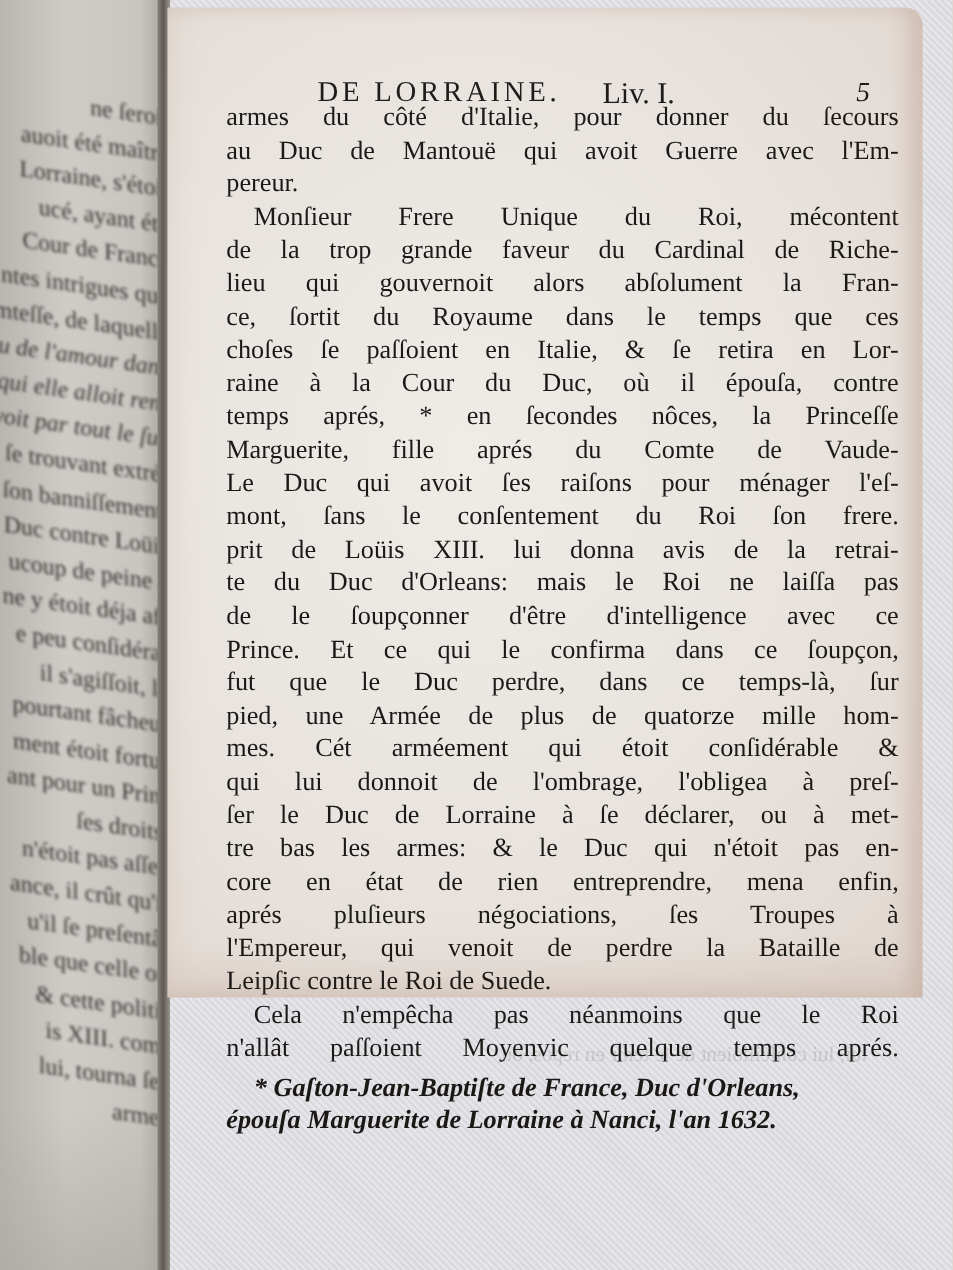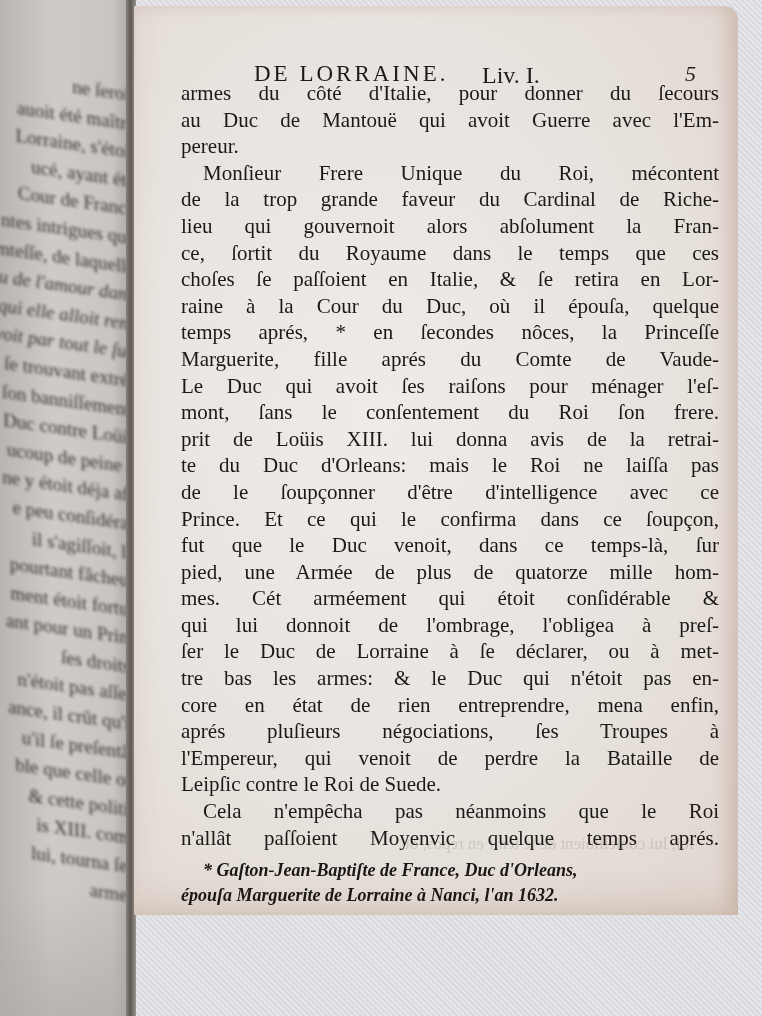--- a/index.html
+++ b/index.html
@@ -31,21 +31,21 @@
   .left-bottom-shade {
     position: absolute; left: 0; bottom: 0; width: 132px; height: 130px;
     background: linear-gradient(180deg, rgba(180,176,170,0) 0%, rgba(170,166,160,0.6) 100%);
   }
   .gutter {
     position: absolute; left: 126px; top: 0; width: 10px; height: 1016px;
     background: linear-gradient(90deg, #8a8480 0%, #5e5954 45%, #9a948e 100%);
   }
   
   .right-page {
-    position: absolute; left: 134px; top: 6px; width: 604px; height: 909px;
+    position: absolute; left: 134px; top: 6px; width: 604px; height: 792px;
     background: radial-gradient(ellipse at 40% 45%, #efebe7 0%, #e8e3de 55%, #e0d6cf 100%);
     border-top-right-radius: 14px;
     box-shadow: inset -10px 0 14px rgba(170,130,110,0.25), inset 0 -20px 30px rgba(180,150,130,0.2);
   }
   .running-head {
     position: absolute; top: 55px; left: 120px; right: 42px; height: 26px;
     color: #1e1b19;
   }
   .rh-title {
     position: absolute; left: 0; top: 0;
@@ -67,21 +67,21 @@
   .line.indent { padding-left: 22px; }
   .bottom-row {
     position: absolute; left: 47px; top: 807px; width: 538px; height: 26px;
     color: #1c1917; font-size: 21px;
   }
   .signature { position: absolute; left: 228px; top: 0; }
   .catchword { position: absolute; right: 0; top: 0; }
   .footnote {
     position: absolute; left: 47px; top: 852px; width: 548px;
     color: #1a1715; font-style: italic; font-weight: bold;
-    font-size: 18px; line-height: 25px;
+    font-size: 21px; line-height: 25px;
   }
   .fn-line { display: block; white-space: nowrap; }
   .fn-line.indent { padding-left: 22px; }
   .showthrough {
     position: absolute; left: 120px; top: 828px; width: 440px;
     color: rgba(90,85,80,0.18); font-size: 17px; white-space: nowrap;
     transform: scaleX(-1);
   }
 </style>
 </head>
@@ -137,30 +137,30 @@
 
   <div class="body-text">
     <span class="line">armes du côté d'Italie, pour donner du ſecours</span>
     <span class="line">au Duc de Mantouë qui avoit Guerre avec l'Em-</span>
     <span class="line last">pereur.</span>
     <span class="line indent">Monſieur Frere Unique du Roi, mécontent</span>
     <span class="line">de la trop grande faveur du Cardinal de Riche-</span>
     <span class="line">lieu qui gouvernoit alors abſolument la Fran-</span>
     <span class="line">ce, ſortit du Royaume dans le temps que ces</span>
     <span class="line">choſes ſe paſſoient en Italie, &amp; ſe retira en Lor-</span>
-    <span class="line">raine à la Cour du Duc, où il épouſa, quelque</span>
+    <span class="line">raine à la Cour du Duc, où il épouſa, contre</span>
     <span class="line">temps aprés, * en ſecondes nôces, la Princeſſe</span>
     <span class="line">Marguerite, fille aprés du Comte de Vaude-</span>
     <span class="line">Le Duc qui avoit ſes raiſons pour ménager l'eſ-</span>
     <span class="line">mont, ſans le conſentement du Roi ſon frere.</span>
     <span class="line">prit de Loüis XIII. lui donna avis de la retrai-</span>
     <span class="line">te du Duc d'Orleans: mais le Roi ne laiſſa pas</span>
     <span class="line">de le ſoupçonner d'être d'intelligence avec ce</span>
     <span class="line">Prince. Et ce qui le confirma dans ce ſoupçon,</span>
-    <span class="line">fut que le Duc venoit, dans ce temps-là, ſur</span>
+    <span class="line">fut que le Duc perdre, dans ce temps-là, ſur</span>
     <span class="line">pied, une Armée de plus de quatorze mille hom-</span>
     <span class="line">mes. Cét arméement qui étoit conſidérable &amp;</span>
     <span class="line">qui lui donnoit de l'ombrage, l'obligea à preſ-</span>
     <span class="line">ſer le Duc de Lorraine à ſe déclarer, ou à met-</span>
     <span class="line">tre bas les armes: &amp; le Duc qui n'étoit pas en-</span>
     <span class="line">core en état de rien entreprendre, mena enfin,</span>
     <span class="line">aprés pluſieurs négociations, ſes Troupes à</span>
     <span class="line">l'Empereur, qui venoit de perdre la Bataille de</span>
     <span class="line last">Leipſic contre le Roi de Suede.</span>
     <span class="line indent">Cela n'empêcha pas néanmoins que le Roi</span>

